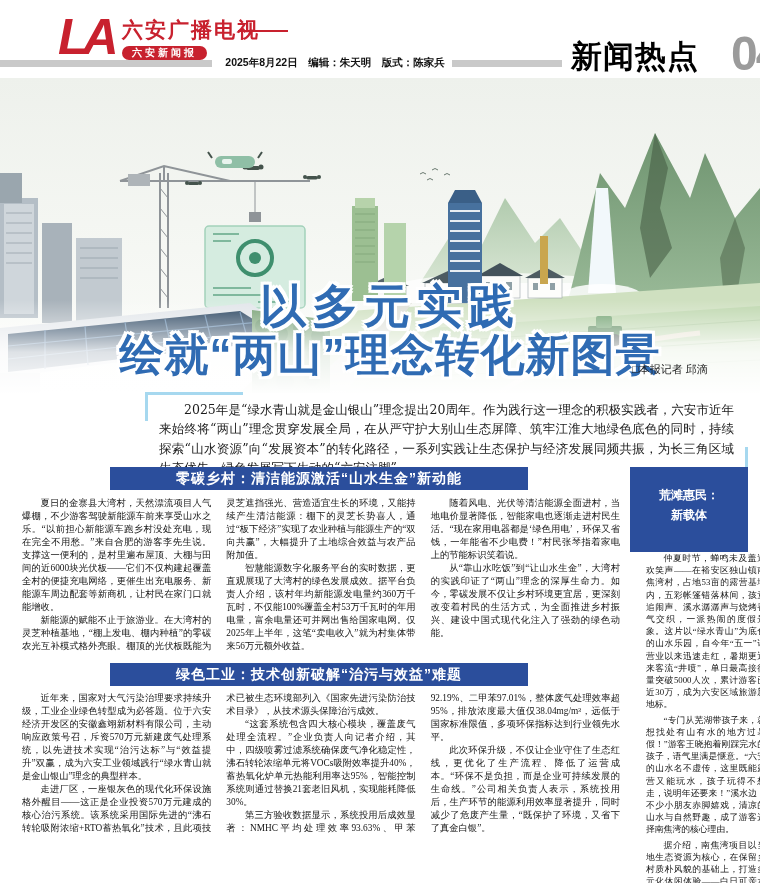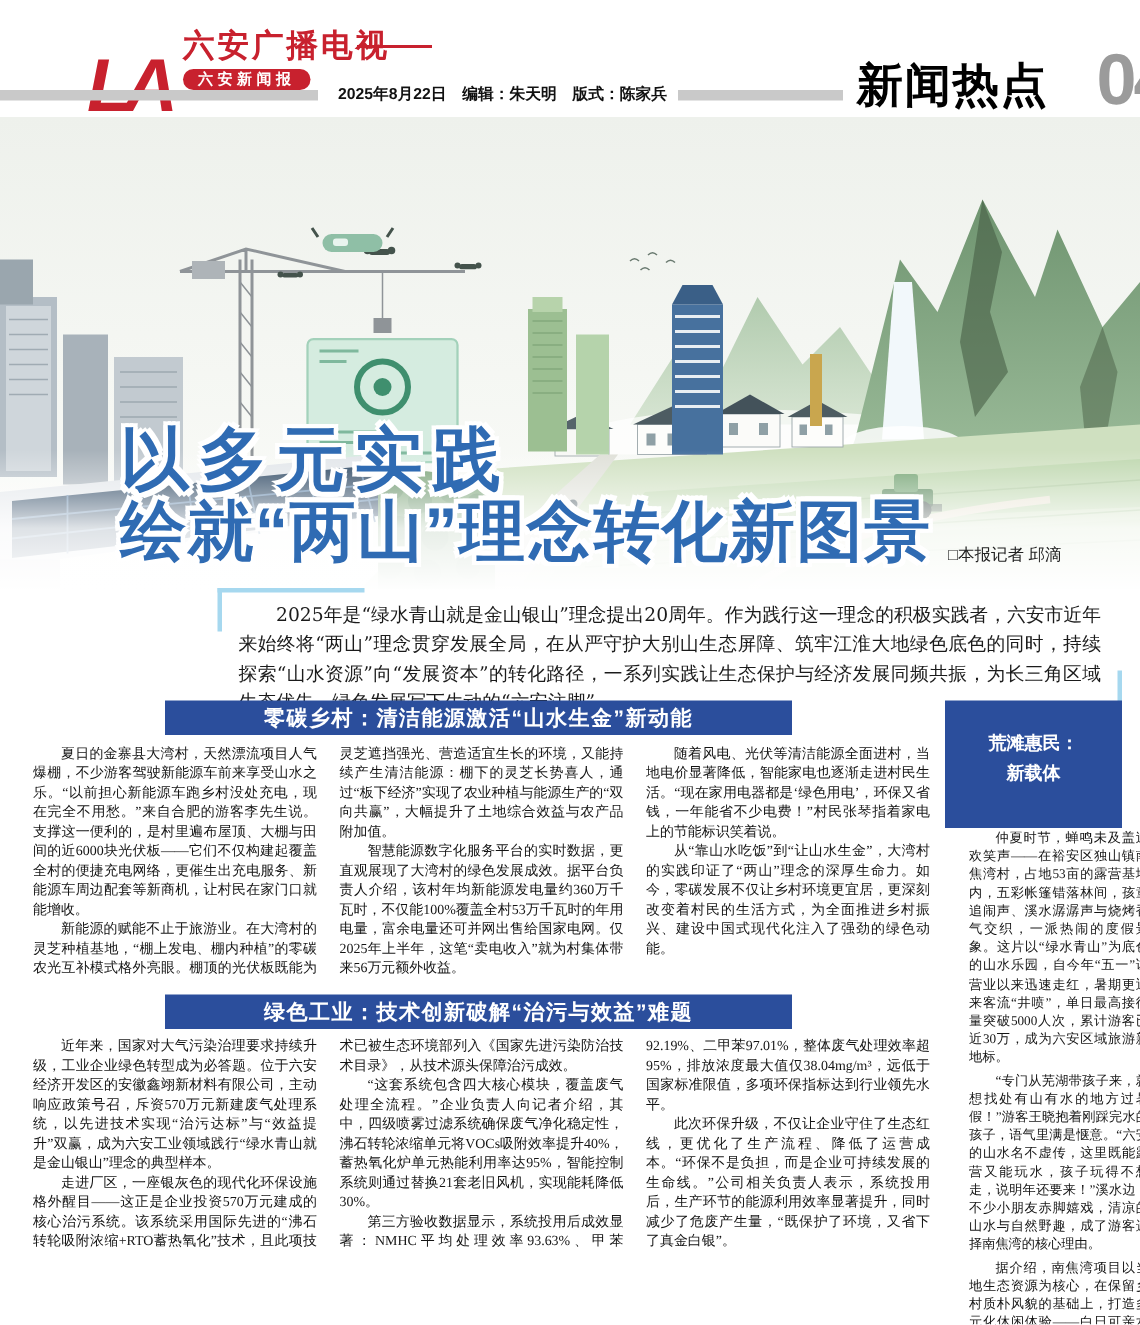--- a/index.html
+++ b/index.html
@@ -1,21 +1,21 @@
 <!DOCTYPE html>
 <html><head>
 <meta charset="utf-8">
 <style>
   html,body{margin:0;padding:0;}
   body{width:760px;height:883px;position:relative;background:#ffffff;overflow:hidden;
        font-family:"Liberation Serif",serif;color:#1a1a1a;}
   
   .masthead{position:absolute;left:0;top:0;width:760px;height:80px;}
   .logo-initials{position:absolute;left:58px;top:8px;font-family:"Liberation Sans",sans-serif;
-       font-weight:bold;font-style:italic;font-size:50px;color:#c8212e;letter-spacing:-6px;margin-top:20px;}
+       font-weight:bold;font-style:italic;font-size:50px;color:#c8212e;letter-spacing:-6px;}
   .logo-title{position:absolute;left:122px;top:16px;font-family:"DejaVu Serif",serif;
        font-weight:bold;font-size:21px;color:#c8212e;letter-spacing:2px;}
   .logo-rule{position:absolute;left:238px;top:30px;width:50px;height:2px;background:#c8212e;}
   .logo-subtitle{position:absolute;left:122px;top:46px;background:#c8212e;color:#fff;
        font-family:"Liberation Sans",sans-serif;font-weight:bold;font-size:10px;
        padding:0 10px;border-radius:8px;letter-spacing:3px;}
   .bar{position:absolute;height:7px;background:#c9c9c9;top:60px;}
   .bar-left{left:0;width:212px;}
   .bar-right{left:452px;width:110px;}
   .dateline{position:absolute;left:220px;top:56px;width:230px;text-align:center;
@@ -23,21 +23,21 @@
        white-space:nowrap;}
   .section-name{position:absolute;left:571px;top:36px;font-family:"Liberation Sans",sans-serif;
        font-weight:bold;font-size:31px;color:#000;letter-spacing:1px;}
   .page-number{position:absolute;left:697px;top:26px;font-family:"Liberation Sans",sans-serif;
        font-weight:bold;font-size:48px;color:#9b9b9b;letter-spacing:-2px;margin-left:34px;}
   
   .illustration{position:absolute;left:0;top:78px;width:760px;height:315px;}
   .illu-fade{position:absolute;left:0;top:300px;width:760px;height:95px;pointer-events:none;
        background:linear-gradient(to bottom,rgba(255,255,255,0) 0%,rgba(255,255,255,.85) 55%,#fff 100%);}
   
-  .headline{position:absolute;left:80px;top:283px;width:620px;
+  .headline{position:absolute;left:80px;top:283px;width:620px;text-align:center;
        font-family:"Liberation Sans",sans-serif;font-weight:bold;color:#2f6bb3;line-height:1.0;}
   .headline .l1{font-size:46px;letter-spacing:6px;}
   .headline .l2{font-size:44px;letter-spacing:1px;margin-top:4px;}
   .outline{text-shadow:-3px -3px 0 #fff,3px -3px 0 #fff,-3px 3px 0 #fff,3px 3px 0 #fff,
        0 -3px 0 #fff,0 3px 0 #fff,-3px 0 0 #fff,3px 0 0 #fff;}
   .byline{position:absolute;left:632px;top:362px;font-family:"Liberation Sans",sans-serif;
        font-size:11px;color:#222;white-space:nowrap;text-align:center;}
   
   .intro{position:absolute;left:145px;top:392px;width:575px;height:68px;padding:8px 14px;
        font-family:"DejaVu Serif",serif;font-size:12.5px;line-height:1.55;color:#1b1b1b;}

